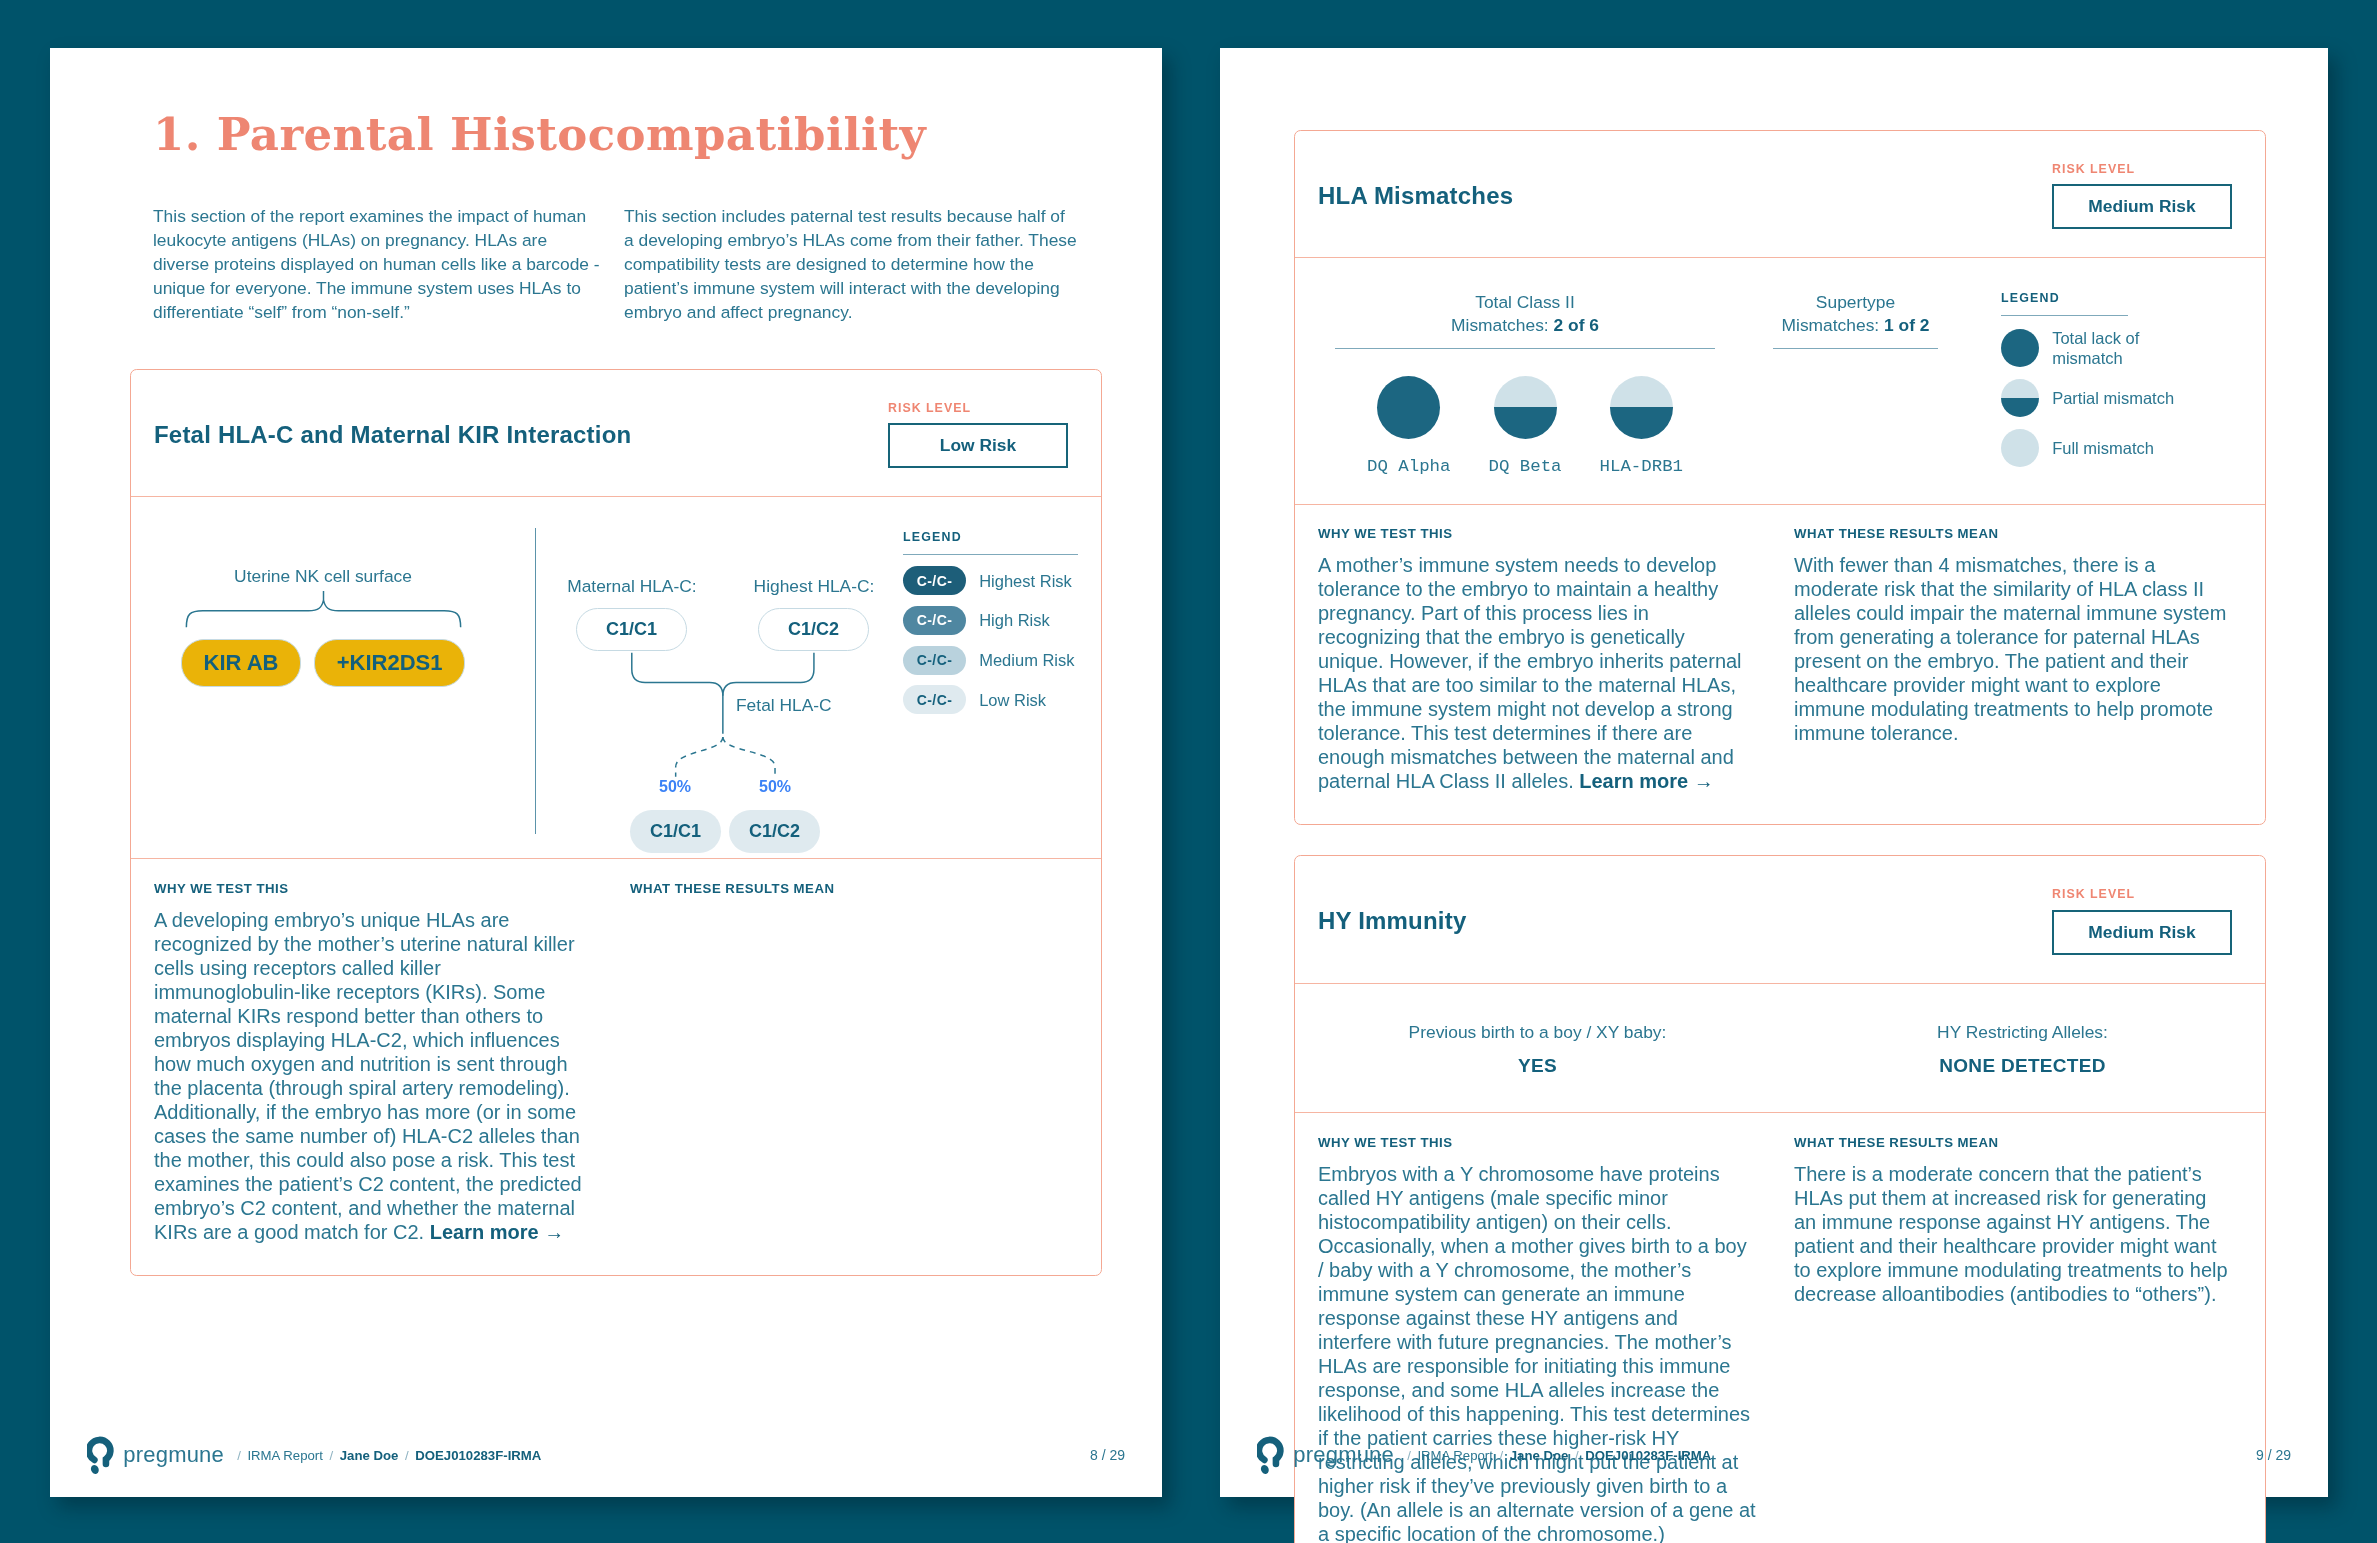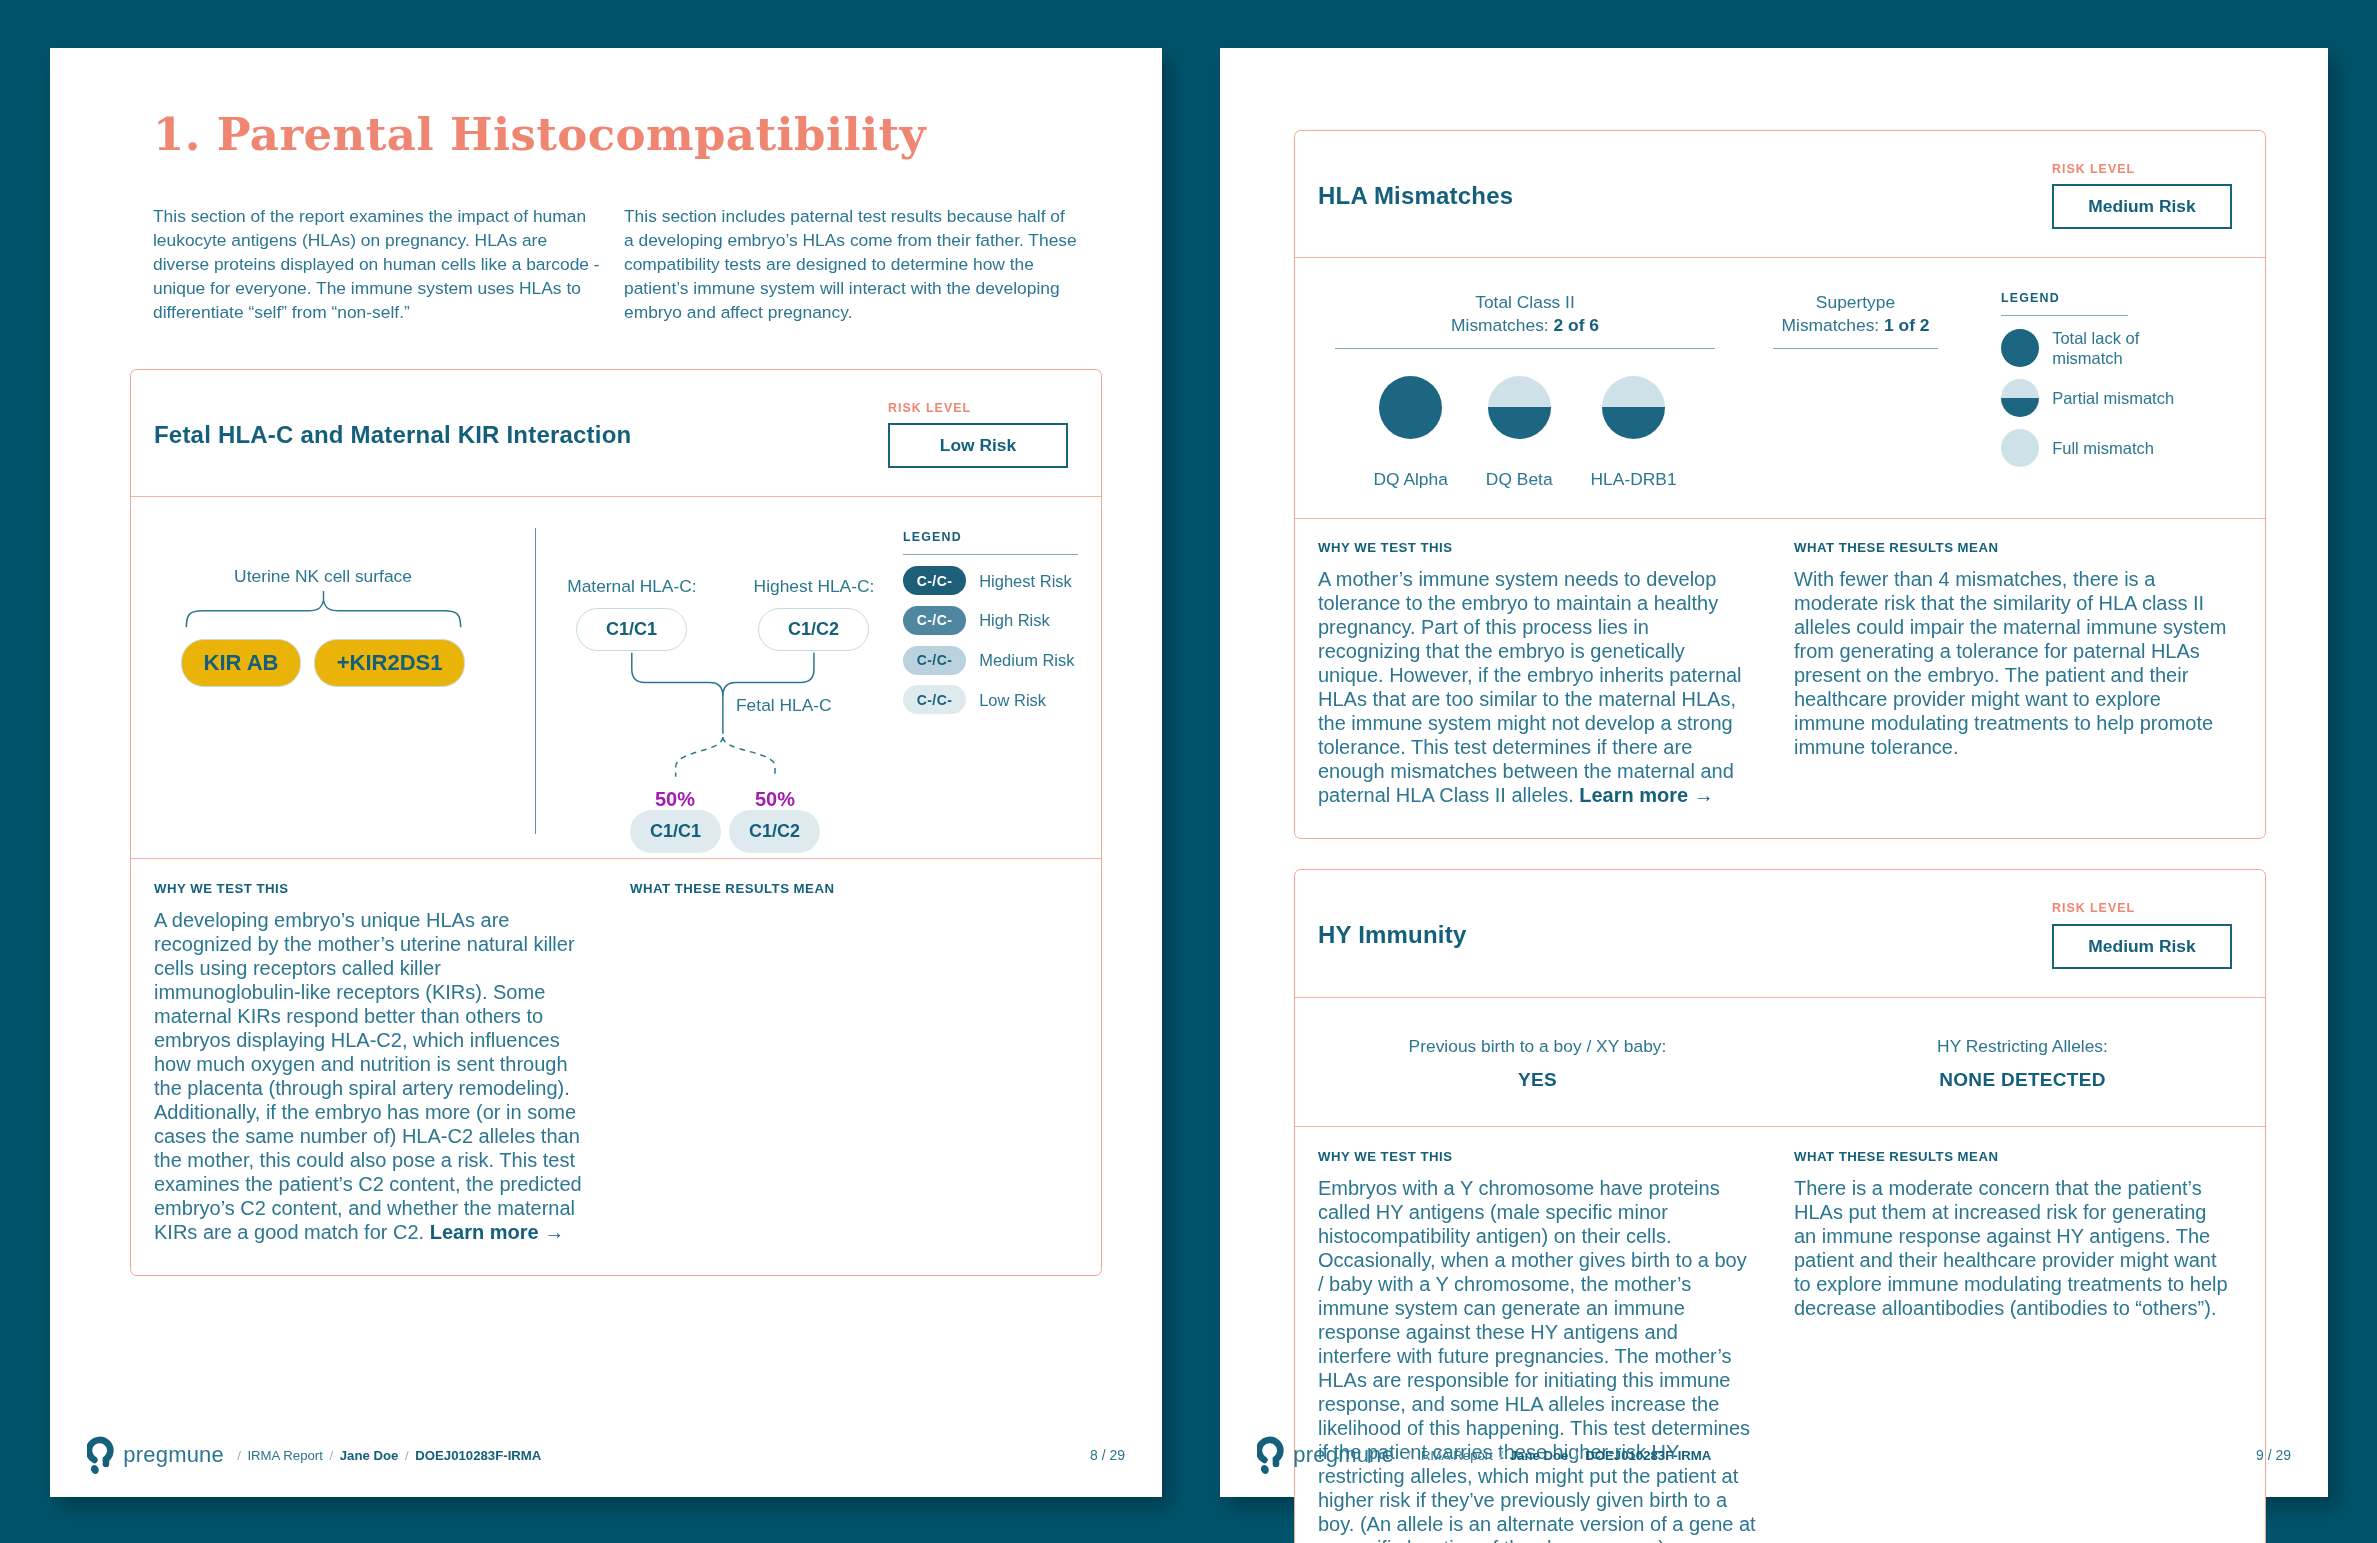--- a/index.html
+++ b/index.html
@@ -28,21 +28,21 @@
   .nk-label{font-size:17.4px;color:#2b7690;}
   .nk-brace{display:block;margin:3.3px auto 0;}
   .nk-pills{display:flex;justify-content:center;gap:13.2px;margin-top:10px;}
   .pill-outline{border:1.7px solid #c6dae3;border-radius:23px;padding:10px 21.5px;font-size:22px;font-weight:bold;color:#14607c;background:#eab308;white-space:nowrap;}
   .diagram-vline{position:absolute;left:404px;top:31px;height:306px;width:1.2px;background:#5b93aa;}
   .tree{position:absolute;left:418px;top:0;width:356px;height:361px;}
   .tree-label{position:absolute;width:174px;text-align:center;font-size:17.4px;color:#2b7690;top:79px;}
   .tree-pill{position:absolute;top:111px;width:111px;box-sizing:border-box;height:43px;line-height:40px;text-align:center;border:1.7px solid #c6dae3;border-radius:23px;font-size:18px;font-weight:bold;color:#14607c;background:#fff;}
   .tree-svg{position:absolute;left:0;top:0;}
   .fetal-label{position:absolute;left:187px;top:198px;font-size:17.4px;color:#2b7690;}
-  .pct-label{position:absolute;top:291px;width:66px;text-align:center;font-size:20px;font-weight:bold;color:#a21caf;}
+  .pct-label{position:absolute;top:281px;width:66px;text-align:center;font-size:16px;font-weight:bold;color:#3b82f6;}
   .pill-solid{position:absolute;top:313px;width:91px;height:43px;line-height:43px;text-align:center;background:#dfeaef;border-radius:23px;font-size:18px;font-weight:bold;color:#14607c;}
 
   
   .legend{position:absolute;left:772px;top:33px;width:175px;}
   .legend-title{font-size:12.4px;font-weight:bold;letter-spacing:1.2px;color:#14607c;padding-bottom:10px;border-bottom:1.2px solid #7fa9bb;}
   .legend-row{display:flex;align-items:center;gap:13.2px;margin-top:10.8px;}
   .legend-pill{width:63px;height:29px;border-radius:15px;flex:0 0 auto;display:flex;align-items:center;justify-content:center;font-size:14px;font-weight:bold;letter-spacing:0.4px;}
   .lp-highest{background:#1d5e79;color:#fff;}
   .lp-high{background:#4f87a1;color:#fff;}
   .lp-medium{background:#b9d2dd;color:#14607c;}
@@ -63,21 +63,21 @@
   .mg1{width:410px;}
   .mg2{width:195px;margin-left:28px;}
   .mheader{font-size:17.4px;color:#2b7690;line-height:23px;padding-bottom:10.8px;border-bottom:1.2px solid #7fa9bb;margin:0 15px;}
   .mheader strong{color:#14607c;}
   .mcircles{display:flex;justify-content:center;gap:38px;margin-top:26.5px;}
   .mcircle{display:flex;flex-direction:column;align-items:center;}
   .circle{width:63px;height:63px;border-radius:50%;}
   .c-no{background:#1c6681;}
   .c-partial{background:linear-gradient(to bottom,#cfe1e8 50%,#1c6681 50%);}
   .c-full{background:#cfe1e8;}
-  .circle-label{margin-top:30px;font-size:17.4px;color:#2b7690;white-space:nowrap;}
+  .circle-label{margin-top:18px;font-size:17.4px;color:#2b7690;white-space:nowrap;font-family:Liberation Mono, monospace;}
   .mlegend{flex:1;padding-left:48px;text-align:left;}
   .mlegend .legend-title{width:127px;}
   .dot{width:38px;height:38px;border-radius:50%;flex:0 0 auto;}
   .mlegend .legend-row{margin-top:11.6px;}
 
   
   .hy-values{display:flex;padding:38px 0 35px;}
   .hy-col{width:50%;text-align:center;}
   .hy-label{font-size:17.4px;color:#2b7690;}
   .hy-value{margin-top:12.4px;font-size:19px;font-weight:bold;letter-spacing:0.3px;color:#14607c;}

